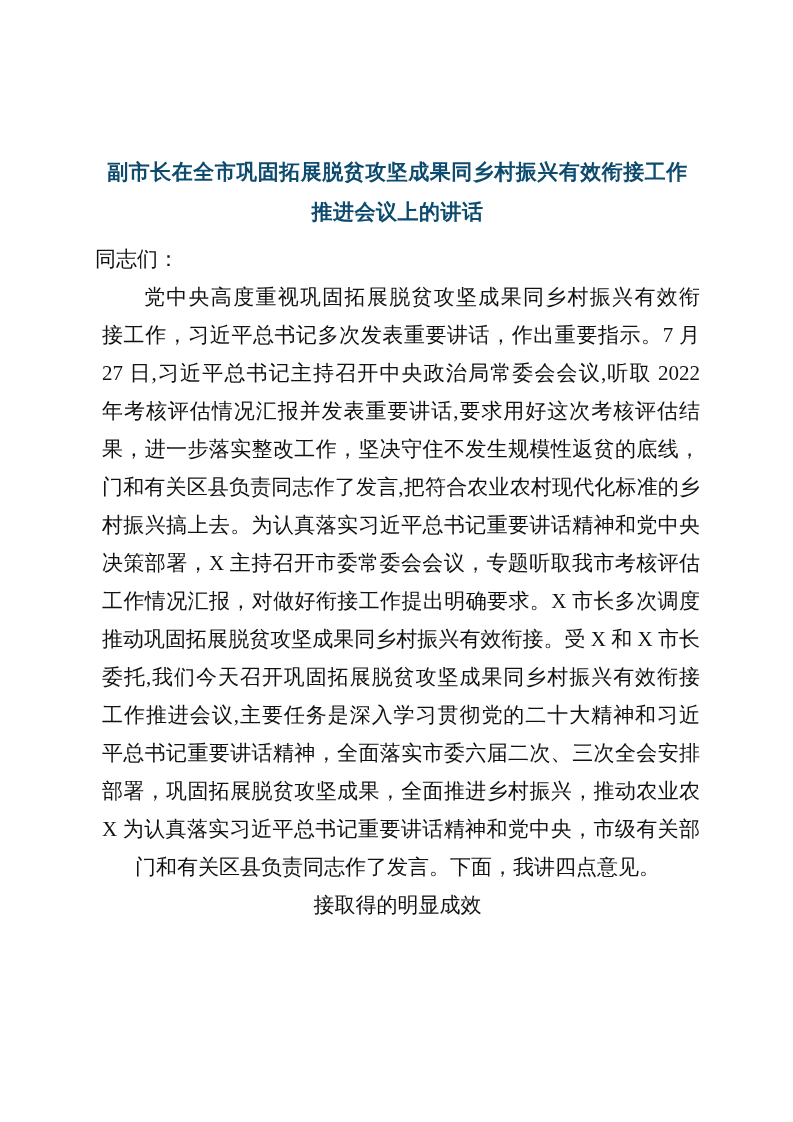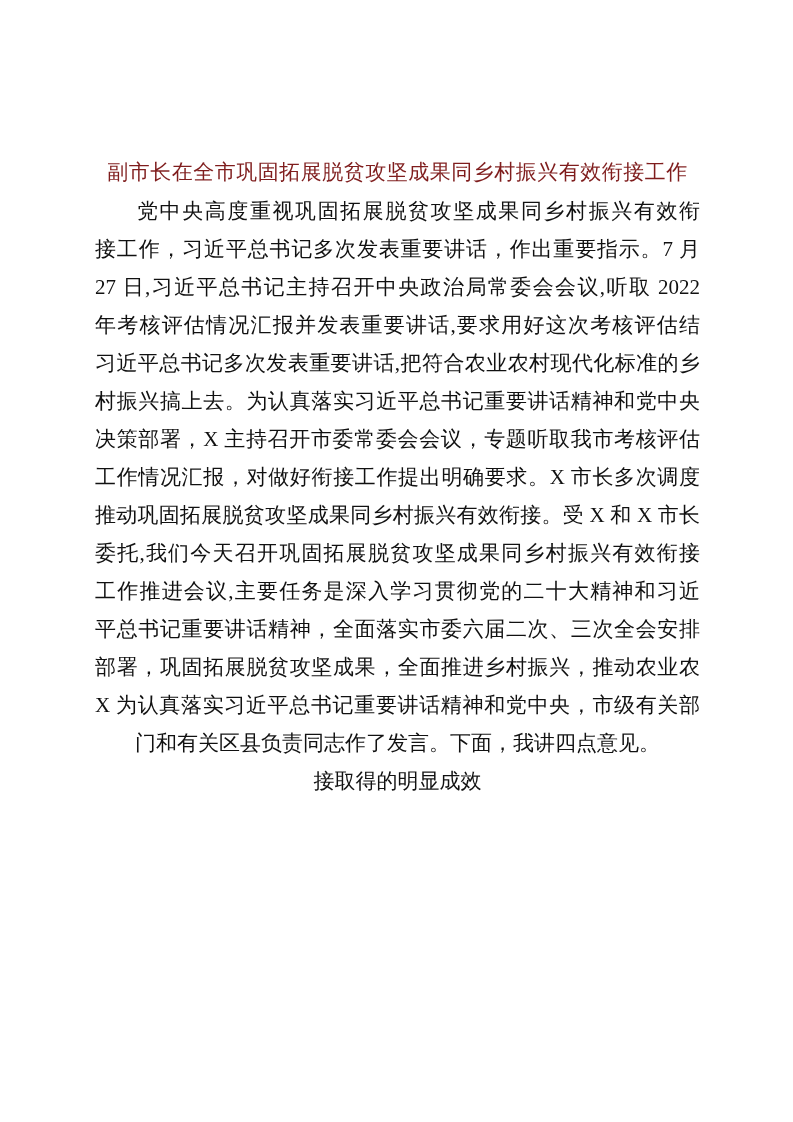--- a/index.html
+++ b/index.html
@@ -15,24 +15,24 @@
     background: #ffffff;
     color: #111111;
     font-family: "Liberation Serif", "DejaVu Serif", serif;
     overflow: hidden;
     box-sizing: border-box;
     padding: 152px 93px 0 95px; 
   }
   .doc-title {
     width: 605px;
     text-align: center;
-    font-weight: 400;
+    font-weight: 700;
     font-size: 21px;
     line-height: 40px;
-    color: #7f1d1d;
+    color: #0c4a6e;
     margin: 0;
   }
   .doc-title .title-line {
     letter-spacing: 0.5px;
   }
   .salutation {
     width: 605px;
     font-size: 21px;
     line-height: 38px;
     margin-top: 8px;
@@ -42,39 +42,43 @@
     width: 605px;
   }
   .line {
     font-size: 21px;
     line-height: 38px;
     text-align: center;
   }
   .line.justify {
     text-align: justify;
     text-align-last: justify;
+    margin-left: 7px;
   }
   .line.indent {
     text-indent: 2em;
   }
 </style>
 </head>
 <body>
 
 <div class="page">
   <h1 class="doc-title">
     <div class="title-line">副市长在全市巩固拓展脱贫攻坚成果同乡村振兴有效衔接工作</div>
+    <div class="title-line">推进会议上的讲话</div>
   </h1>
+  <div class="salutation">同志们：</div>
   <div class="doc-body">
 
   <div class="line indent justify">党中央高度重视巩固拓展脱贫攻坚成果同乡村振兴有效衔</div>
       <div class="line justify">接工作，习近平总书记多次发表重要讲话，作出重要指示。7 月</div>
       <div class="line justify">27 日,习近平总书记主持召开中央政治局常委会会议,听取 2022</div>
       <div class="line justify">年考核评估情况汇报并发表重要讲话,要求用好这次考核评估结</div>
-      <div class="line justify">习近平总书记多次发表重要讲话,把符合农业农村现代化标准的乡</div>
+      <div class="line justify">果，进一步落实整改工作，坚决守住不发生规模性返贫的底线，</div>
+      <div class="line justify">门和有关区县负责同志作了发言,把符合农业农村现代化标准的乡</div>
       <div class="line justify">村振兴搞上去。为认真落实习近平总书记重要讲话精神和党中央</div>
       <div class="line justify">决策部署，X 主持召开市委常委会会议，专题听取我市考核评估</div>
       <div class="line justify">工作情况汇报，对做好衔接工作提出明确要求。X 市长多次调度</div>
       <div class="line justify">推动巩固拓展脱贫攻坚成果同乡村振兴有效衔接。受 X 和 X 市长</div>
       <div class="line justify">委托,我们今天召开巩固拓展脱贫攻坚成果同乡村振兴有效衔接</div>
       <div class="line justify">工作推进会议,主要任务是深入学习贯彻党的二十大精神和习近</div>
       <div class="line justify">平总书记重要讲话精神，全面落实市委六届二次、三次全会安排</div>
       <div class="line justify">部署，巩固拓展脱贫攻坚成果，全面推进乡村振兴，推动农业农</div>
       <div class="line justify">X 为认真落实习近平总书记重要讲话精神和党中央，市级有关部</div>
       <div class="line">门和有关区县负责同志作了发言。下面，我讲四点意见。</div>

